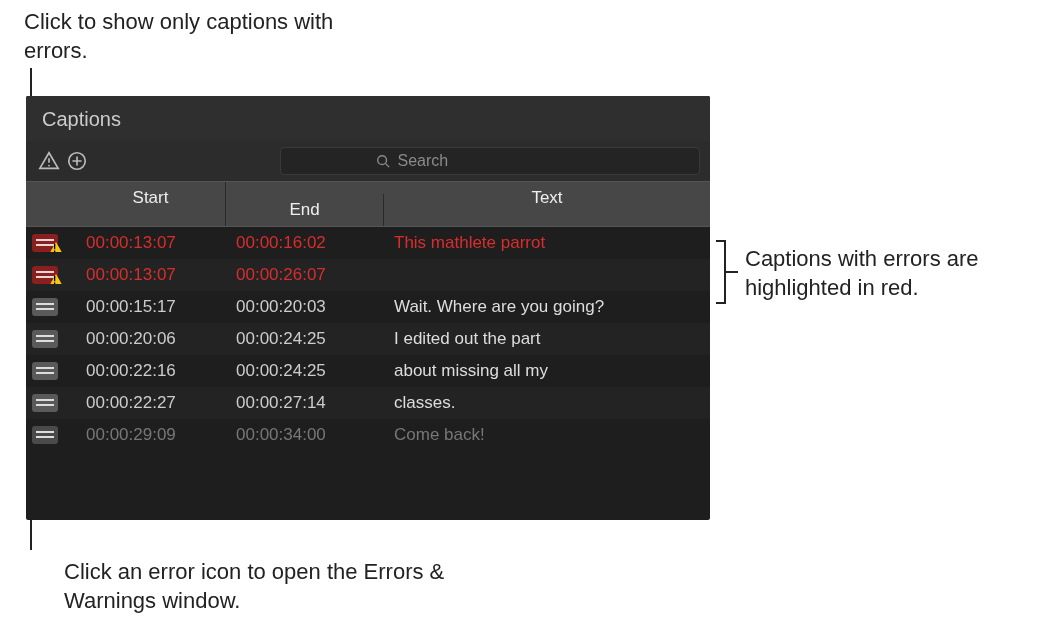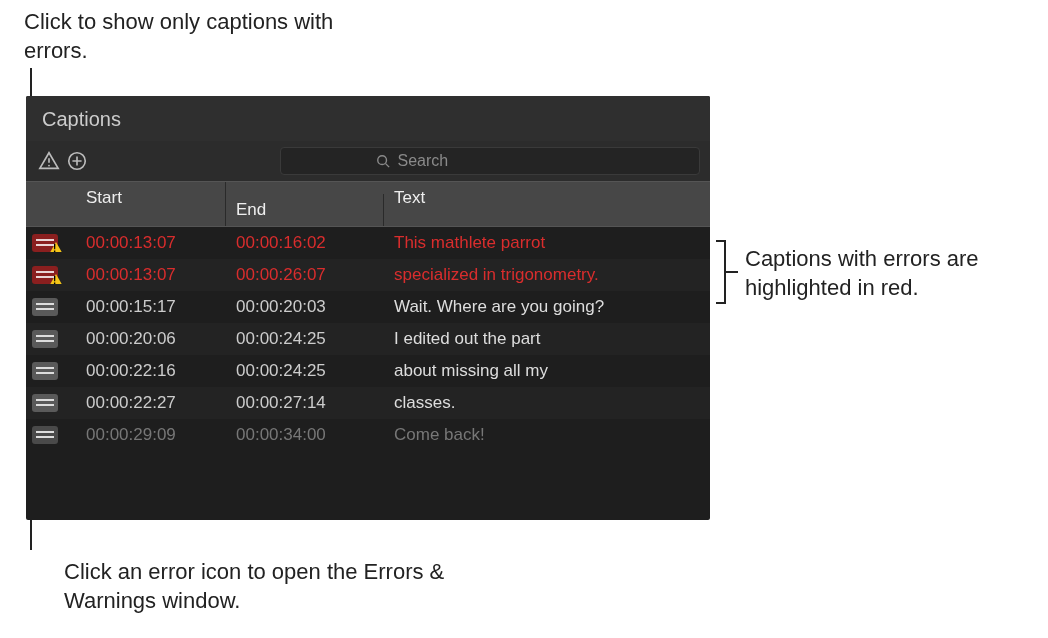--- a/index.html
+++ b/index.html
@@ -89,20 +89,21 @@
   .searchbox input::placeholder { color: #8a8a8a; }
   .search-icon { width: 14px; height: 14px; }
 
   .columns {
     display: flex;
     background: #474747;
     border-top: 1px solid #555;
     border-bottom: 1px solid #555;
     font-size: 17px;
     color: #eee;
+    text-align: center;
   }
   .col {
     padding: 6px 10px;
     border-right: 1px solid #2a2a2a;
   }
   .col-icon { width: 50px; border-right:none; }
   .col-start { width: 150px; }
   .col-end { width: 158px; margin-top: 12px; }
   .col-text { flex: 1; border-right: none; }
 
@@ -211,21 +212,20 @@
         <div class="cell cell-text">This mathlete parrot</div>
       </div>
       <div class="row alt error">
         <div class="cell cell-icon">
           <div class="caption-glyph err">
             <div class="warn-badge"></div>
           </div>
         </div>
         <div class="cell cell-start">00:00:13:07</div>
         <div class="cell cell-end">00:00:26:07</div>
-        <div class="cell cell-text">specialized in trigonometry.</div>
       </div>
       <div class="row">
         <div class="cell cell-icon">
           <div class="caption-glyph"></div>
         </div>
         <div class="cell cell-start">00:00:15:17</div>
         <div class="cell cell-end">00:00:20:03</div>
         <div class="cell cell-text">Wait. Where are you going?</div>
       </div>
       <div class="row alt">

